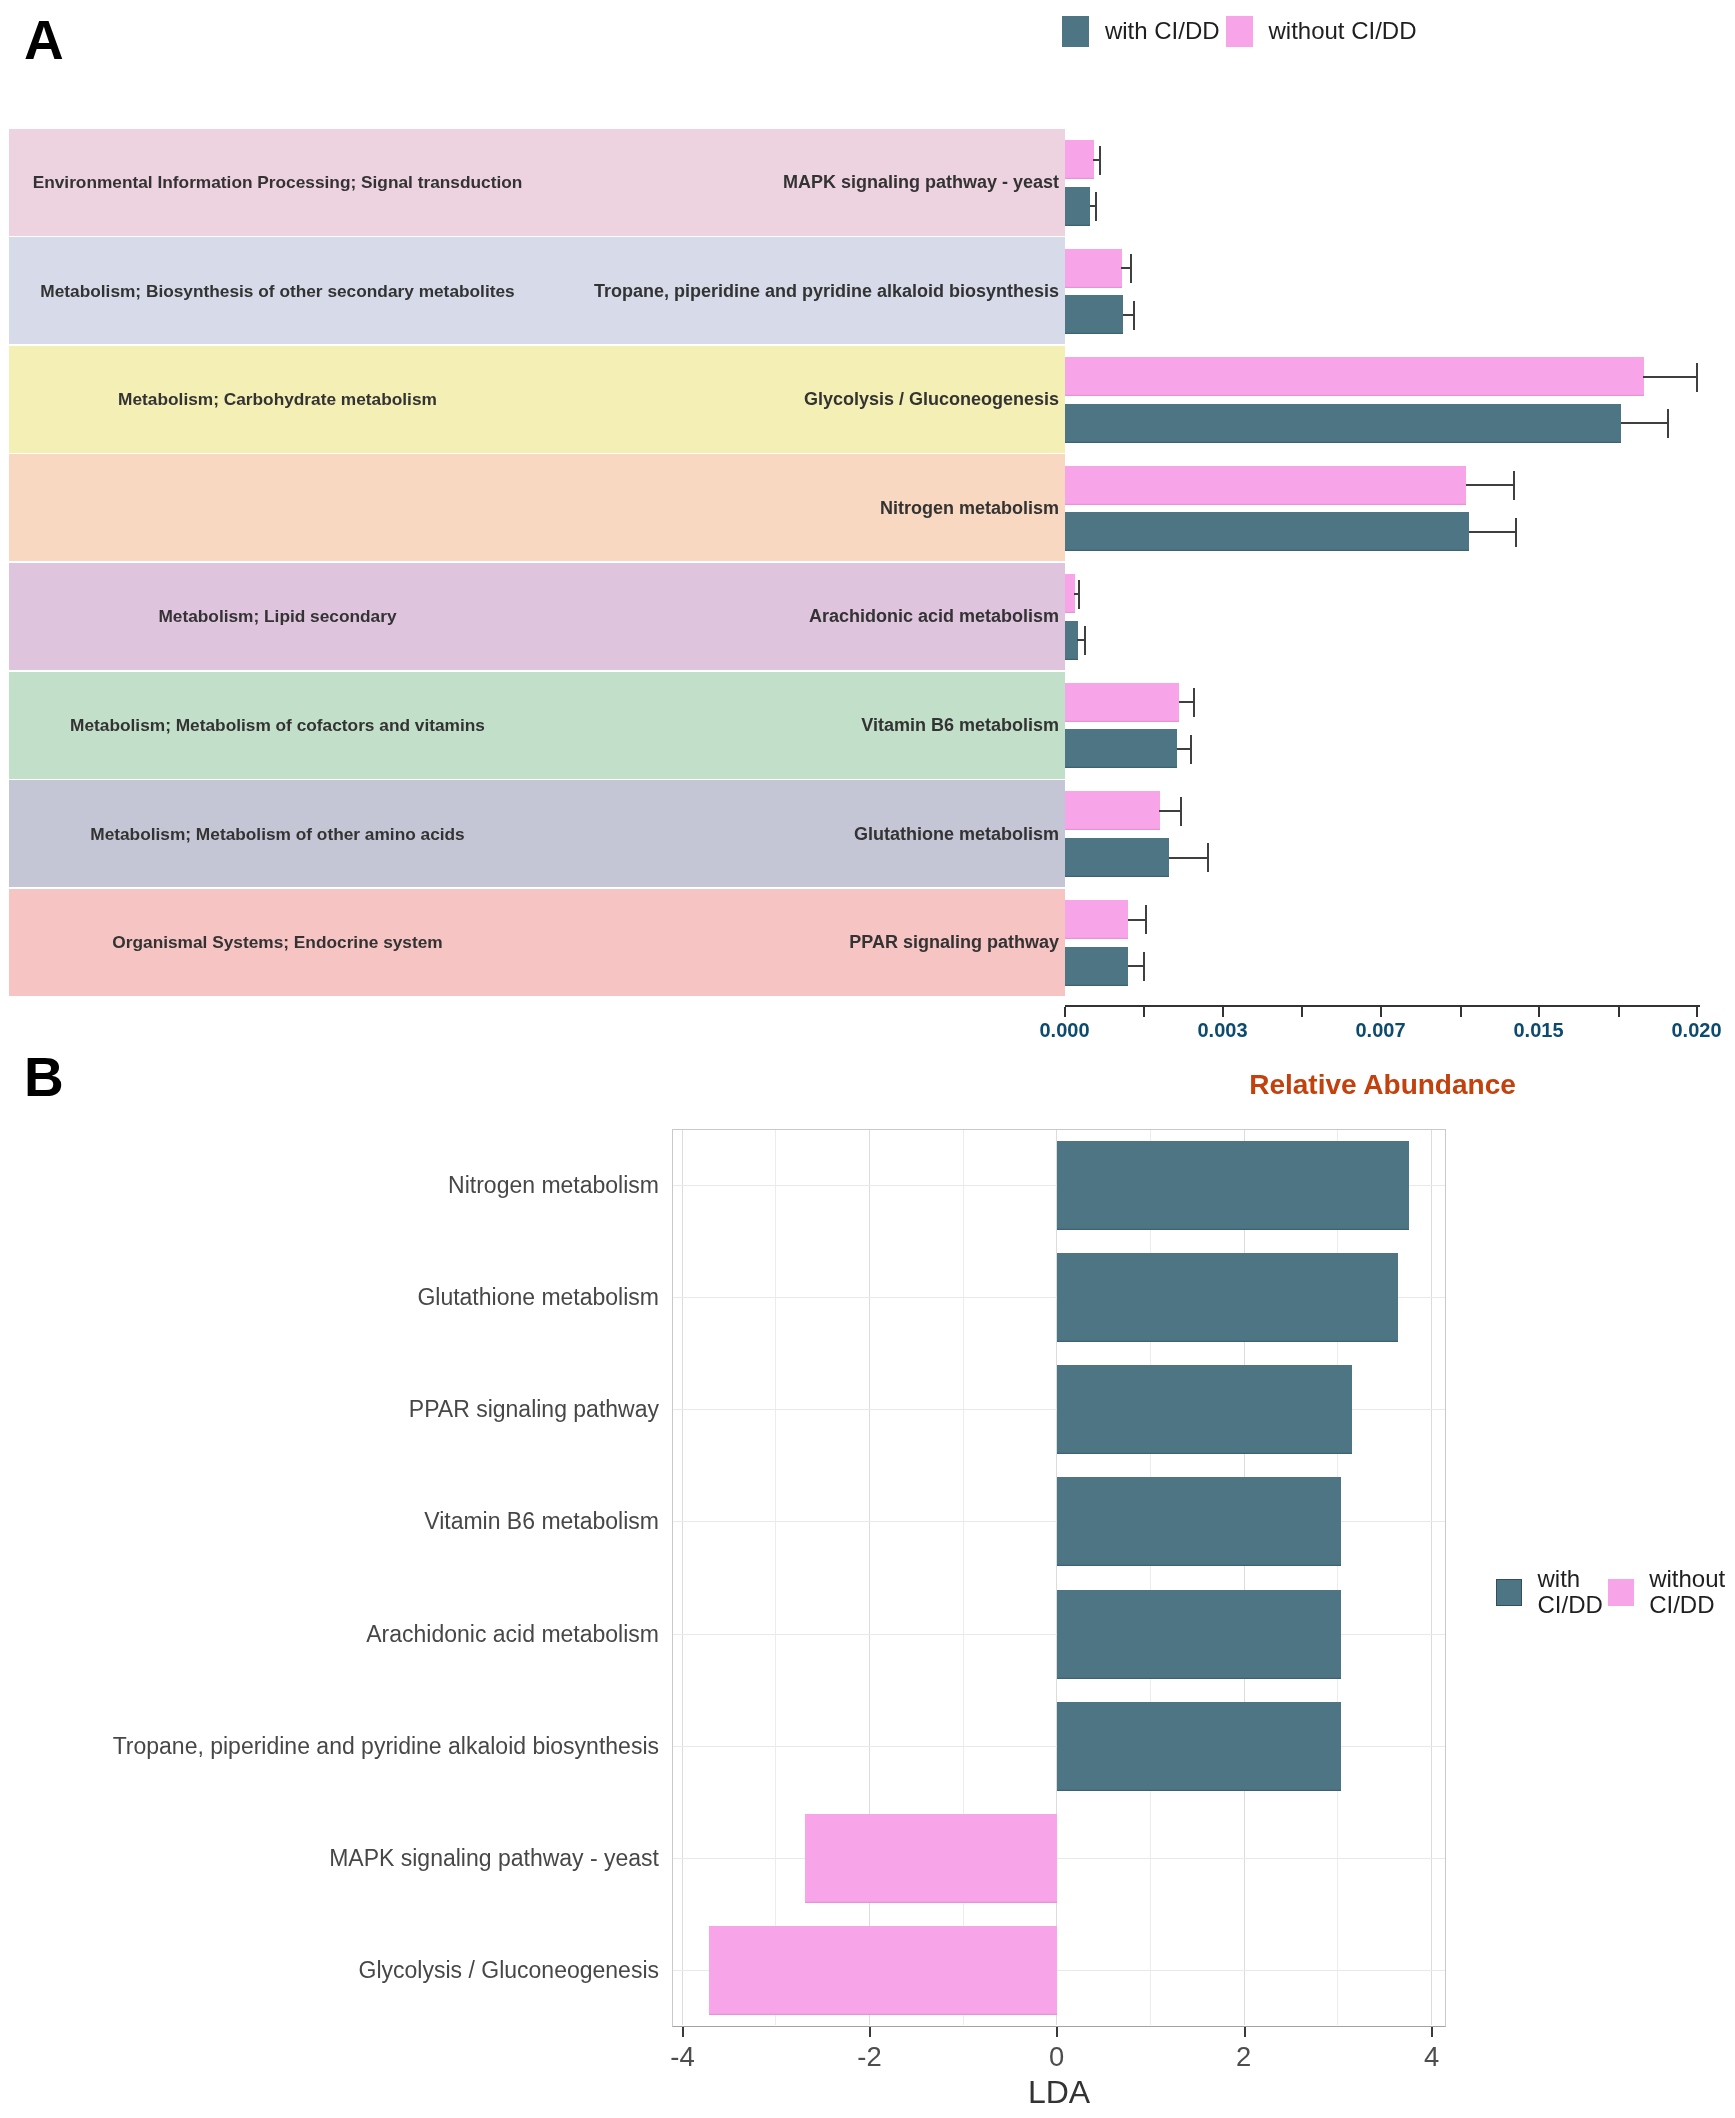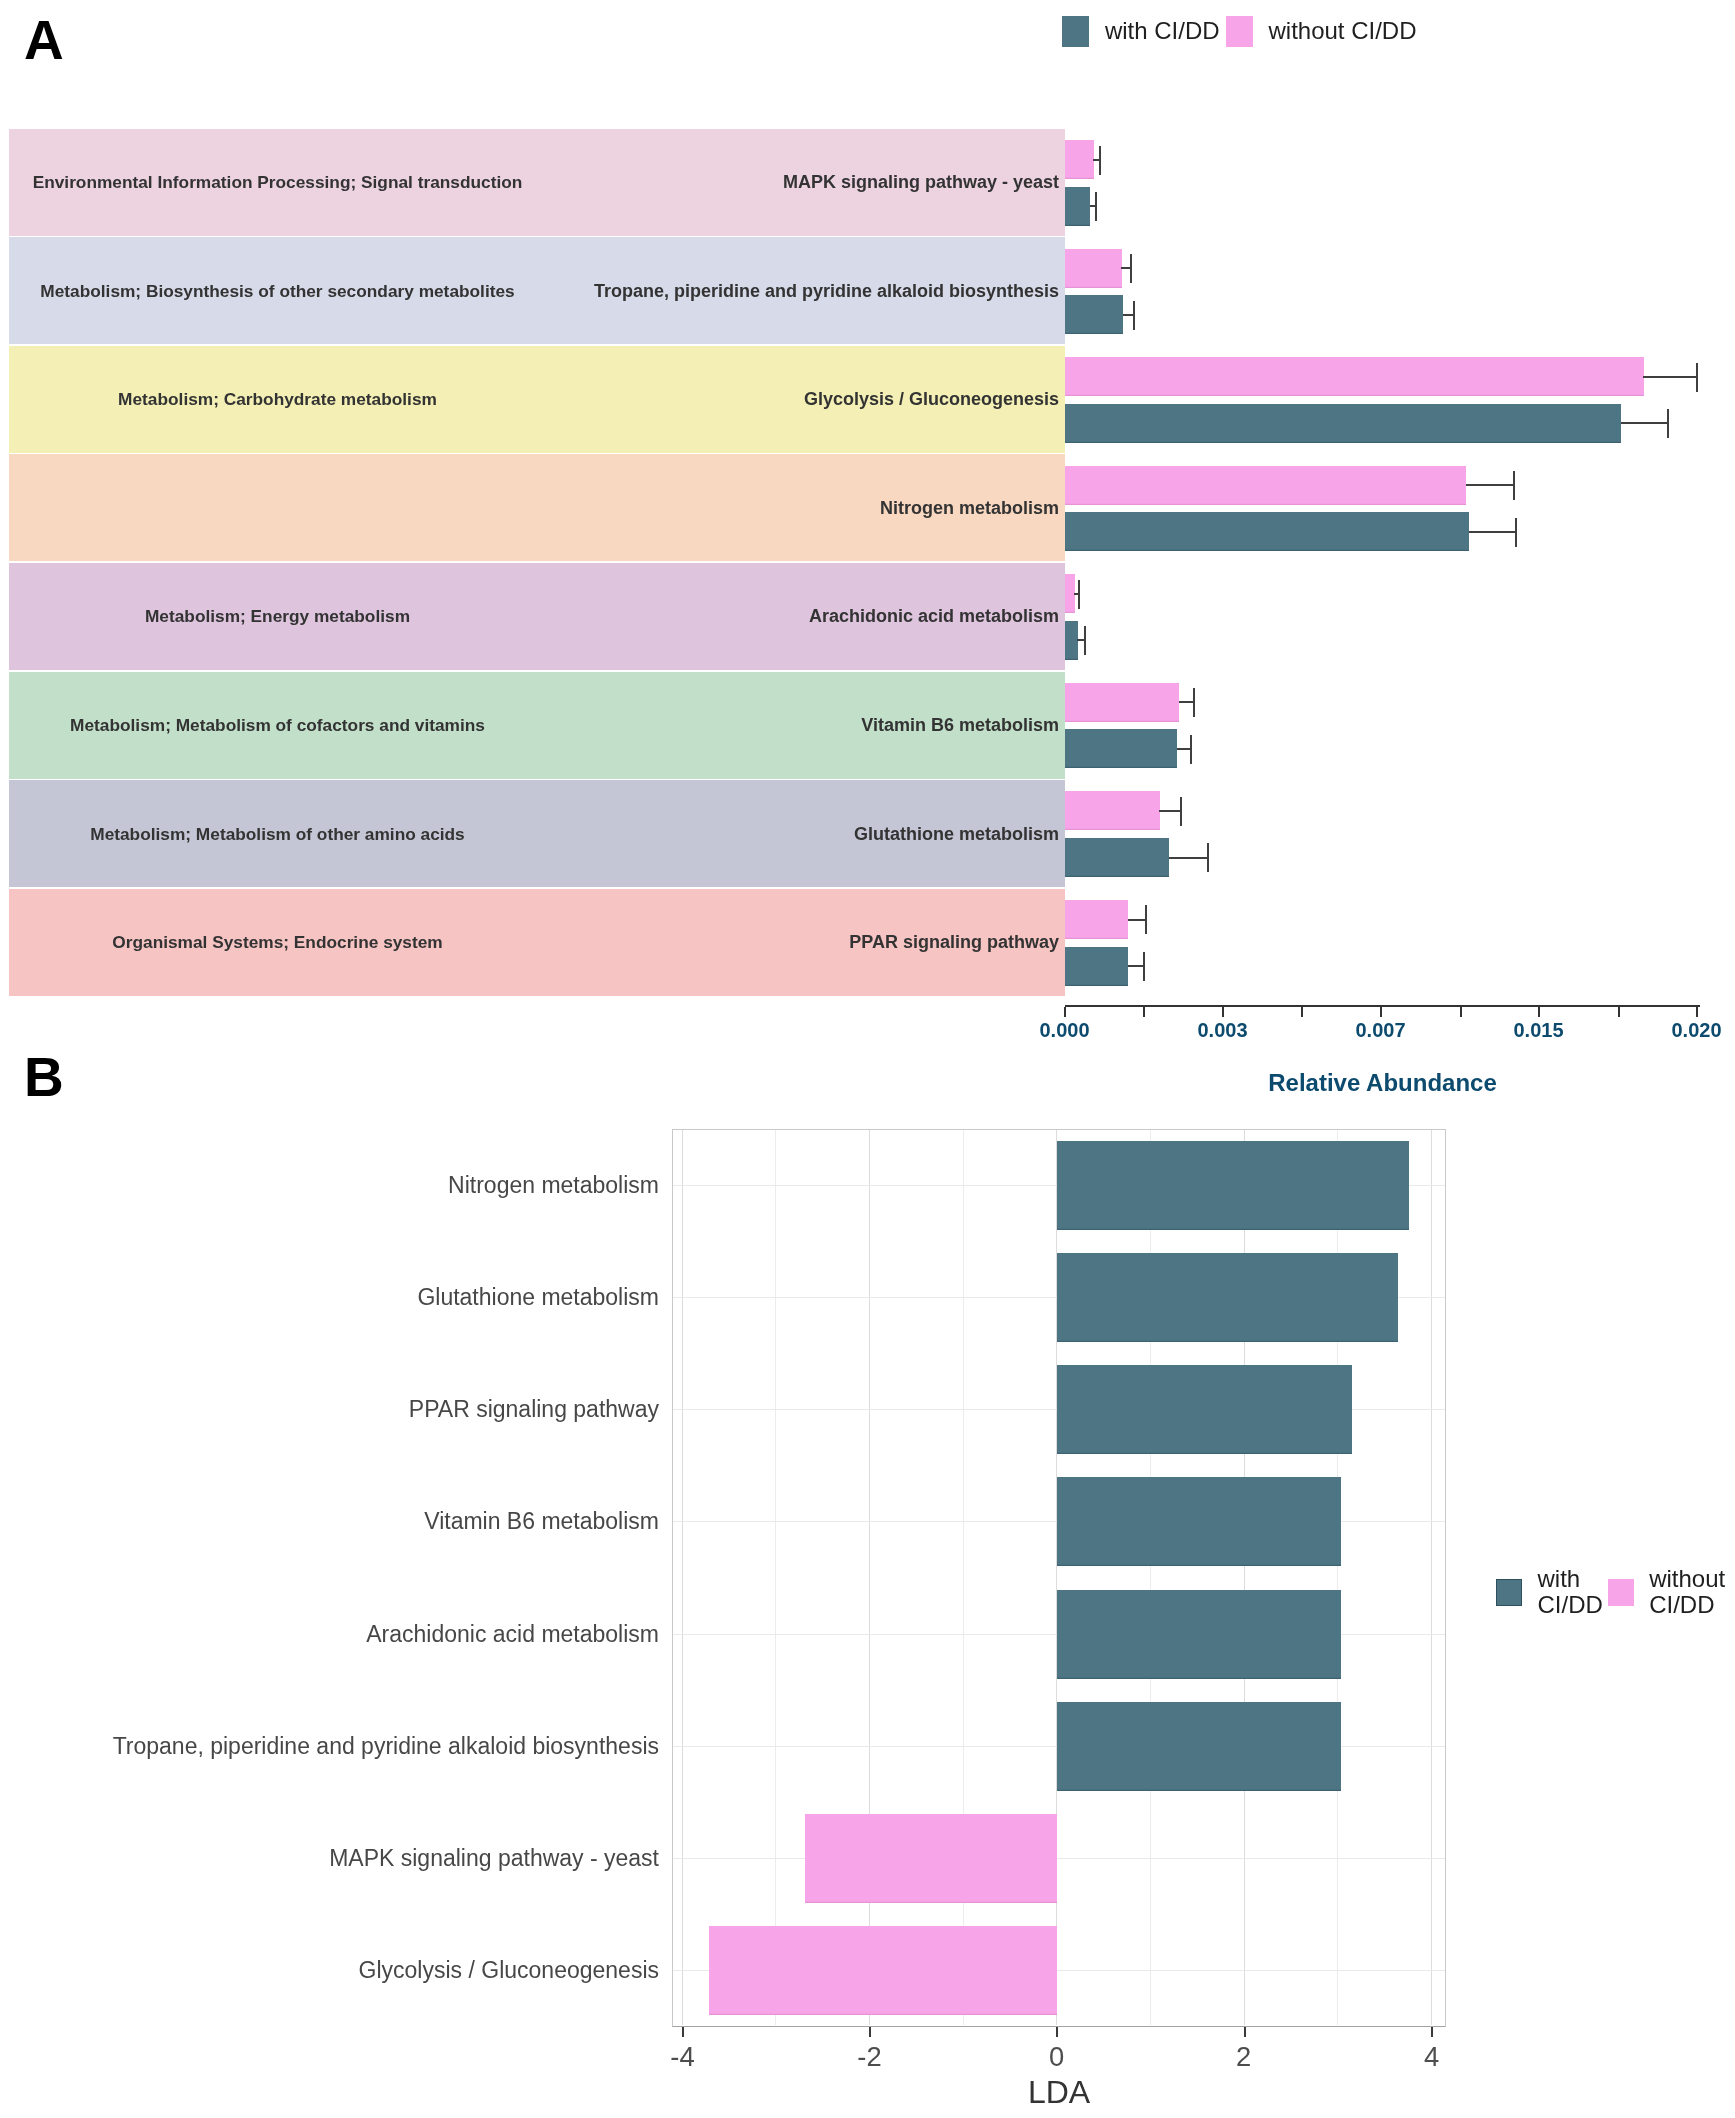--- a/index.html
+++ b/index.html
@@ -26,21 +26,21 @@
     text-align:center;font-size:17.3px;font-weight:bold;color:#333333;line-height:1.2;
   }
   .a-path-label{
     position:absolute;display:flex;align-items:center;justify-content:flex-end;
     text-align:right;font-size:18px;font-weight:bold;color:#333333;white-space:nowrap;
   }
   .a-tick-label{
     position:absolute;text-align:center;font-size:20px;font-weight:bold;color:#0c4a6e;
   }
   .axis-title-a{
-    position:absolute;text-align:center;font-size:24px;font-weight:bold;color:#0c4a6e;
+    position:absolute;text-align:center;font-size:28px;font-weight:bold;color:#c2410c;
   }
   .b-cat-label{
     position:absolute;display:flex;align-items:center;justify-content:flex-end;
     text-align:right;font-size:23px;color:#474747;white-space:nowrap;
   }
   .b-tick-label{
     position:absolute;text-align:center;font-size:27.4px;color:#4d4d4d;
   }
   .axis-title-b{
     position:absolute;text-align:center;font-size:32px;color:#333333;
@@ -94,21 +94,21 @@
       <div style="position: absolute; left: 1667px; top: 409px; width: 2.4px; height: 29px; background: rgb(63, 63, 63);"></div>
       <div style="position: absolute; left: 9px; top: 454px; width: 1056px; height: 107px; background: rgb(249, 216, 193);"></div>
       <div class="a-path-label" style="left: 549px; top: 454px; width: 510px; height: 109px; padding-right: 7.2px;">Nitrogen metabolism</div>
       <div style="position: absolute; left: 1065px; top: 466px; width: 401px; height: 39px; background: rgb(247, 165, 232); box-shadow: rgb(232, 147, 214) 0px -1.2px 0px inset;"></div>
       <div style="position: absolute; left: 1466px; top: 484px; width: 48px; height: 2.4px; background: rgb(63, 63, 63);"></div>
       <div style="position: absolute; left: 1513px; top: 471px; width: 2.4px; height: 29px; background: rgb(63, 63, 63);"></div>
       <div style="position: absolute; left: 1065px; top: 512px; width: 404px; height: 39px; background: rgb(77, 117, 132); box-shadow: rgb(61, 99, 114) 0px -1.2px 0px inset;"></div>
       <div style="position: absolute; left: 1469px; top: 531px; width: 47px; height: 2.4px; background: rgb(63, 63, 63);"></div>
       <div style="position: absolute; left: 1515px; top: 518px; width: 2.4px; height: 29px; background: rgb(63, 63, 63);"></div>
       <div style="position: absolute; left: 9px; top: 563px; width: 1056px; height: 107px; background: rgb(223, 196, 222);"></div>
-      <div class="a-cat-label" style="left: 9px; top: 562px; width: 537px; height: 109px;">Metabolism; Energy metabolism</div>
+      <div class="a-cat-label" style="left: 9px; top: 562px; width: 537px; height: 109px;">Metabolism; Lipid secondary</div>
       <div class="a-path-label" style="left: 549px; top: 562px; width: 510px; height: 109px; padding-right: 7.2px;">Arachidonic acid metabolism</div>
       <div style="position: absolute; left: 1065px; top: 574px; width: 9.5px; height: 39px; background: rgb(247, 165, 232); box-shadow: rgb(232, 147, 214) 0px -1.2px 0px inset;"></div>
       <div style="position: absolute; left: 1074px; top: 593px; width: 5.4px; height: 2.4px; background: rgb(63, 63, 63);"></div>
       <div style="position: absolute; left: 1078px; top: 580px; width: 2.4px; height: 29px; background: rgb(63, 63, 63);"></div>
       <div style="position: absolute; left: 1065px; top: 621px; width: 12.5px; height: 39px; background: rgb(77, 117, 132); box-shadow: rgb(61, 99, 114) 0px -1.2px 0px inset;"></div>
       <div style="position: absolute; left: 1077px; top: 639px; width: 7.8px; height: 2.4px; background: rgb(63, 63, 63);"></div>
       <div style="position: absolute; left: 1084px; top: 626px; width: 2.4px; height: 29px; background: rgb(63, 63, 63);"></div>
       <div style="position: absolute; left: 9px; top: 672px; width: 1056px; height: 107px; background: rgb(194, 223, 201);"></div>
       <div class="a-cat-label" style="left: 9px; top: 671px; width: 537px; height: 109px;">Metabolism; Metabolism of cofactors and vitamins</div>
       <div class="a-path-label" style="left: 549px; top: 671px; width: 510px; height: 109px; padding-right: 7.2px;">Vitamin B6 metabolism</div>

